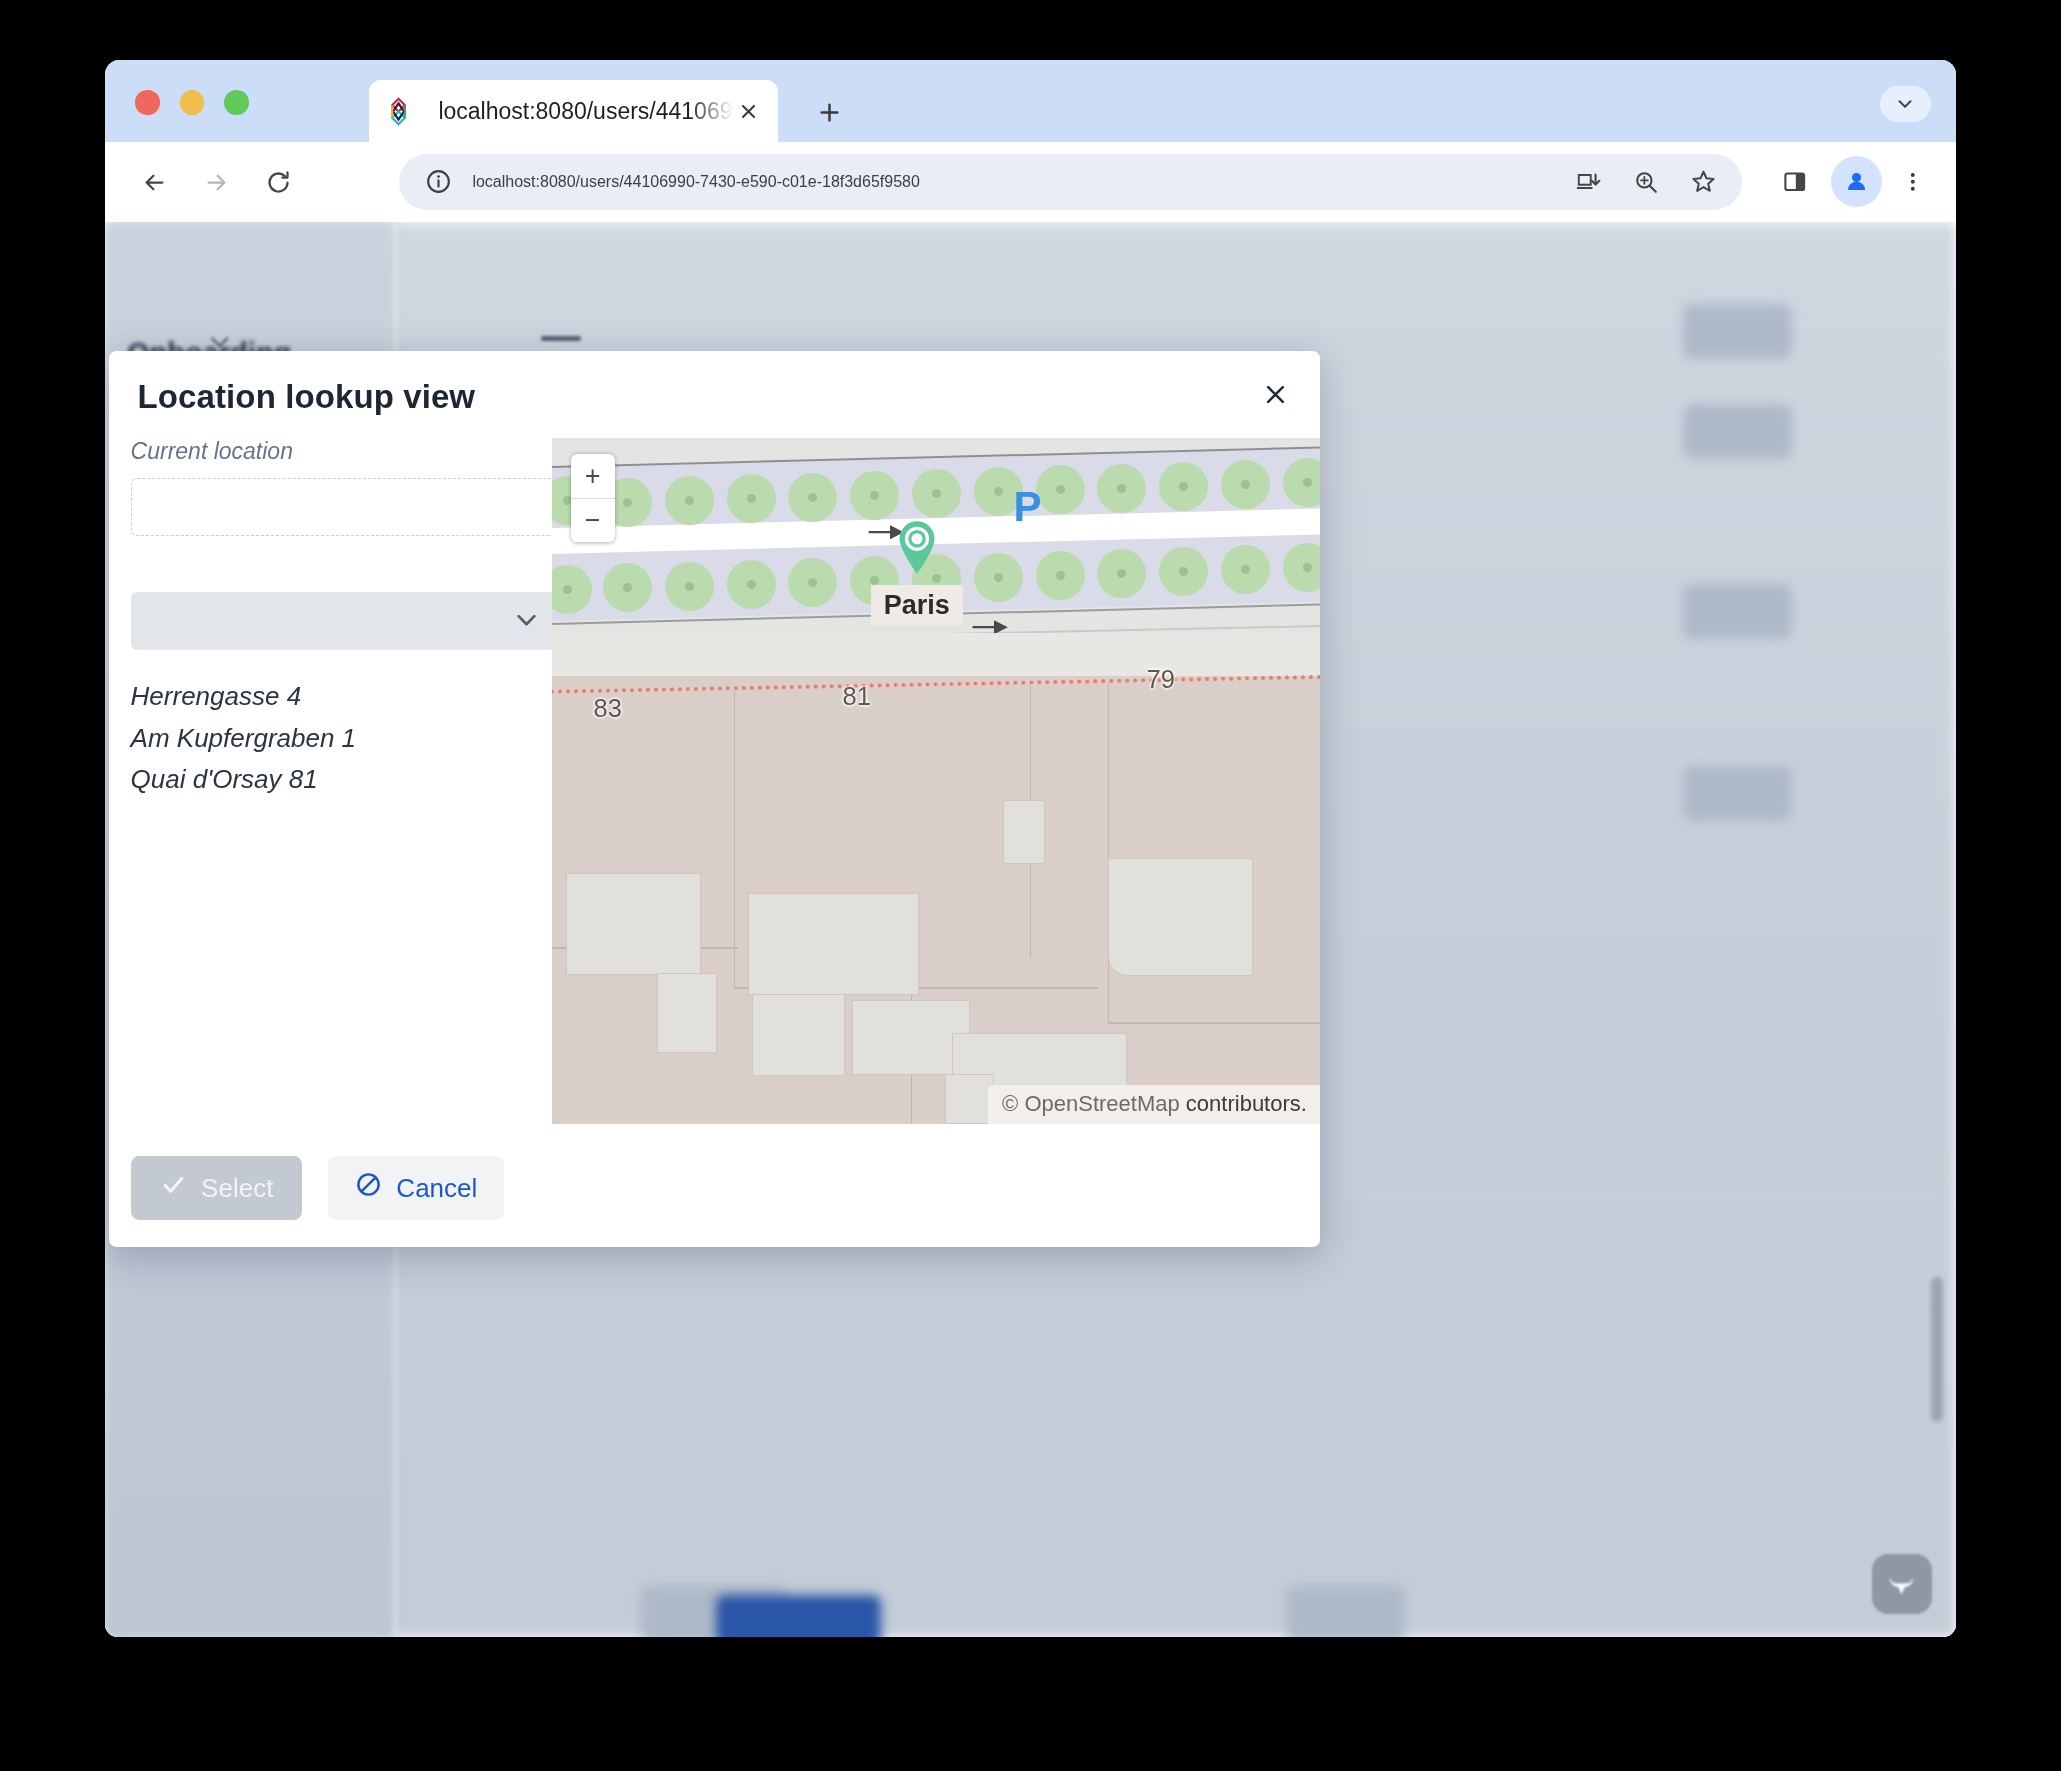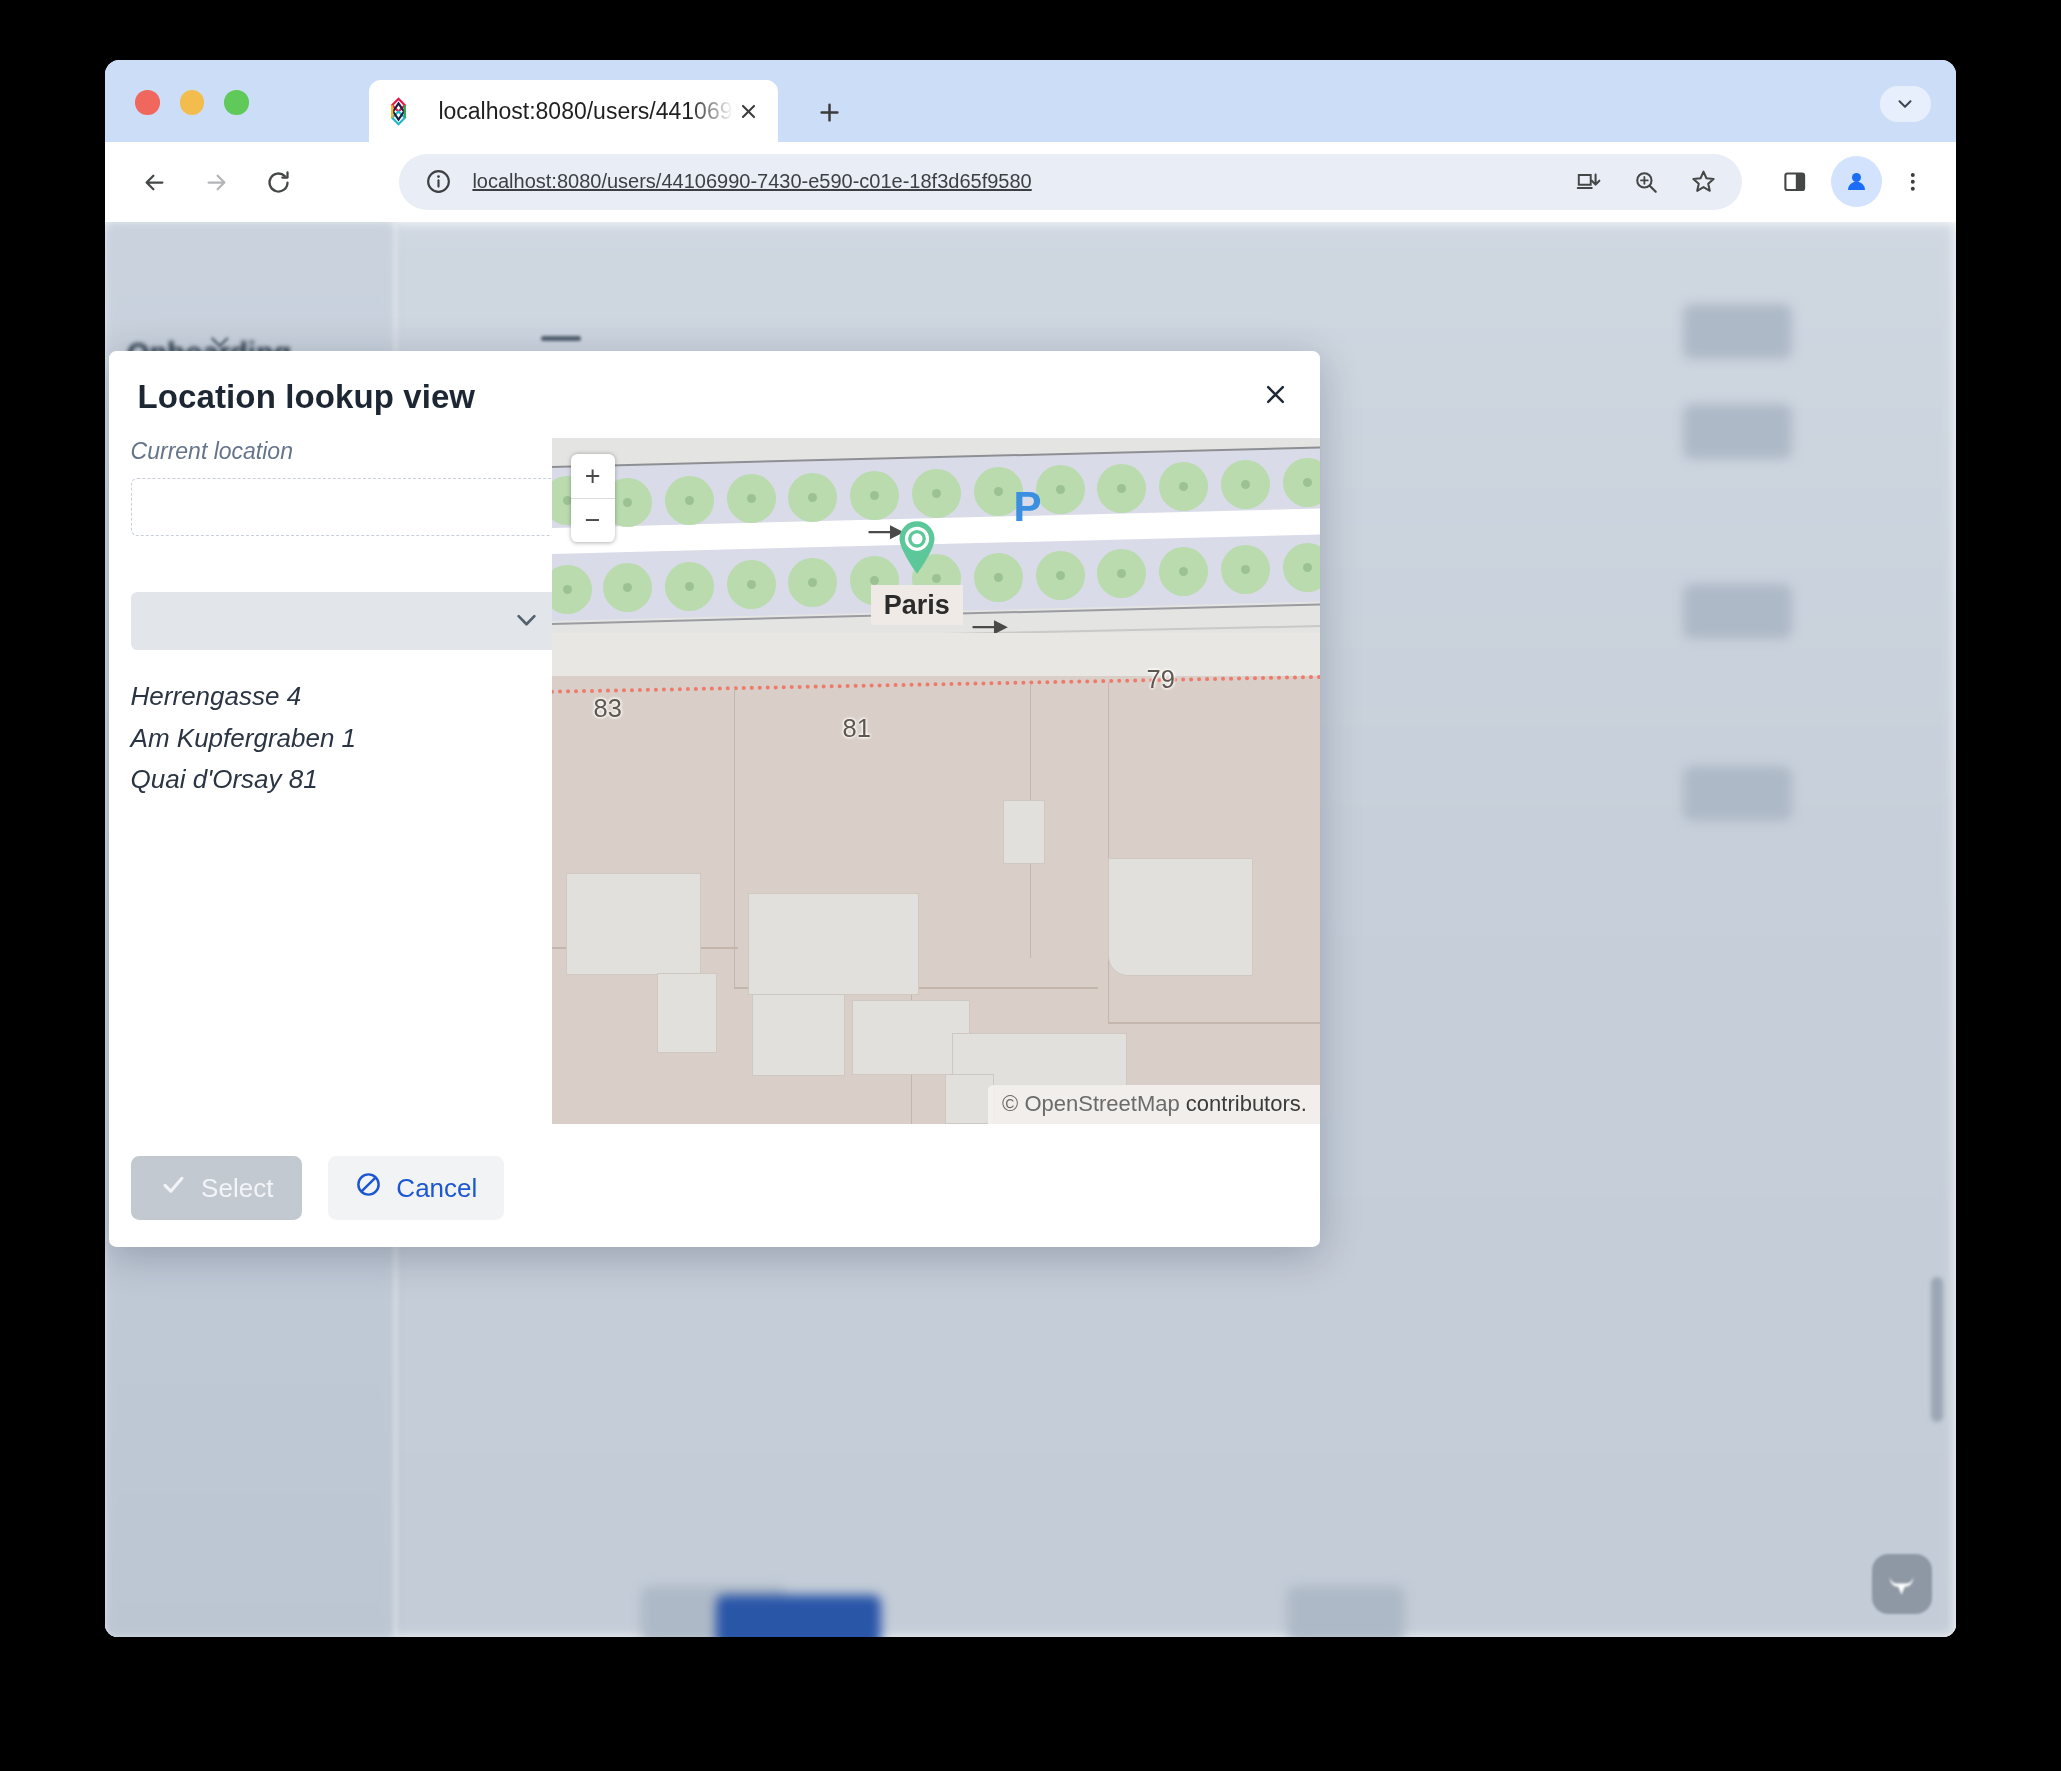--- a/index.html
+++ b/index.html
@@ -93,22 +93,22 @@
     border-radius: 28px;
     display: flex; align-items: center;
     padding: 0 22px;
   }
   #omnibox-info-icon {
     width: 35px; height: 35px; flex: 0 0 35px;
     margin-right: 16.4px;
     display: flex; align-items: center; justify-content: center;
   }
   #omnibox-url {
-    font-size: 20px; color: #3c4043;
-    white-space: nowrap; overflow: hidden; text-decoration: underline;
+    font-size: 16px; color: #3c4043;
+    white-space: nowrap; overflow: hidden;
   }
   #toolbar-actions {
     position: absolute; right: 20px; top: 11.8px;
     display: flex; align-items: center; gap: 0px;
   }
   .tb-icon {
     width: 58px; height: 56px;
     display: flex; align-items: center; justify-content: center;
     color: #444746;
   }
@@ -624,21 +624,21 @@
           <div class="map-building" style="left:105px;top:535px;width:60px;height:80px;"></div>
           <div class="map-building" style="left:196px;top:455px;width:171px;height:102px;"></div>
           <div class="map-building" style="left:200px;top:556px;width:93px;height:82px;"></div>
           <div class="map-building" style="left:300px;top:562px;width:118px;height:75px;"></div>
           <div class="map-building" style="left:400px;top:595px;width:175px;height:53px;"></div>
           <div class="map-building" style="left:393px;top:636px;width:49px;height:50px;"></div>
           <div class="map-building" style="left:451px;top:362px;width:42px;height:64px;"></div>
           <div class="map-building" style="left:556px;top:420px;width:145px;height:118px;border-radius:0 0 0 20px;"></div>
 
           <div class="map-housenumber" style="left:42px;top:256px;">83</div>
-          <div class="map-housenumber" style="left:291px;top:244px;margin-top:32px;">81</div>
+          <div class="map-housenumber" style="left:291px;top:244px;">81</div>
           <div class="map-housenumber" style="left:595px;top:227px;">79</div>
 
           <div id="map-zoom-controls">
             <div class="map-zoom-btn">+</div>
             <div class="map-zoom-btn">−</div>
           </div>
 
           <div id="map-marker-group">
             <span>
               <svg viewBox="0 0 32 44" width="40" height="55">

